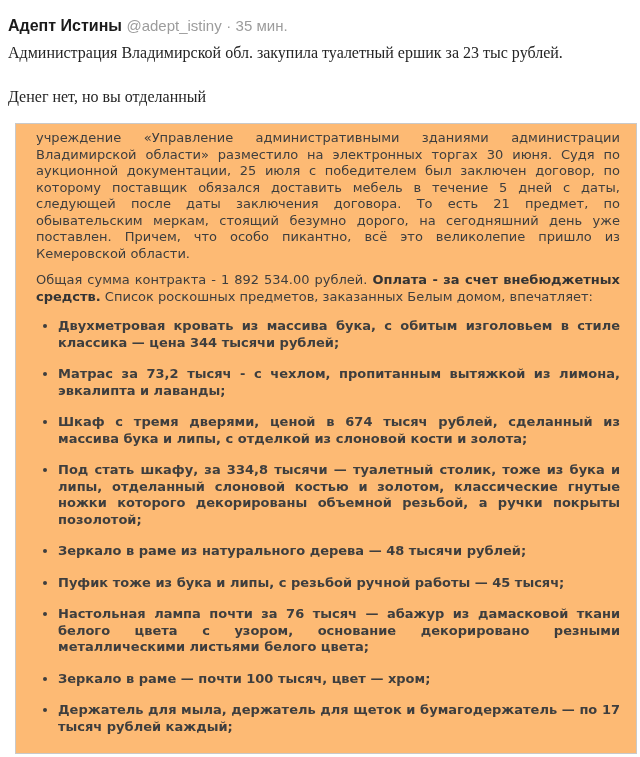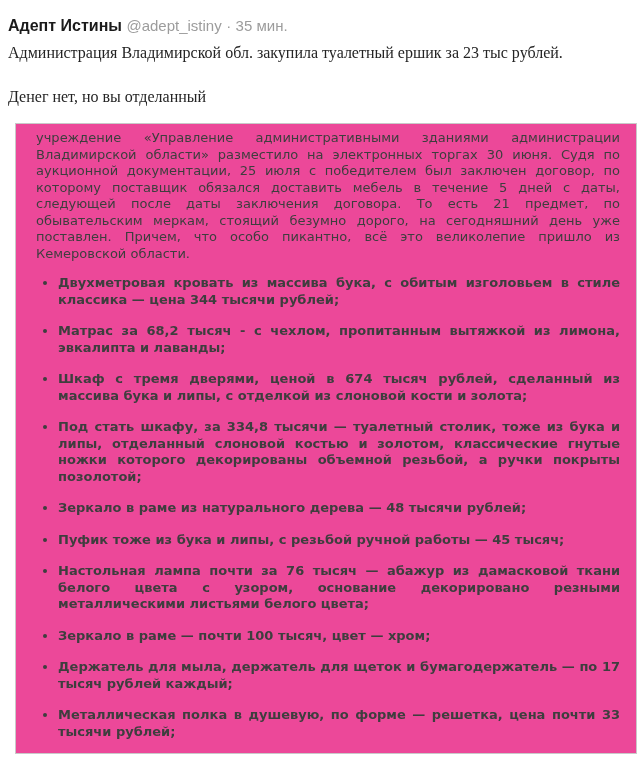--- a/index.html
+++ b/index.html
@@ -16,21 +16,21 @@
     margin:7px 10px 0 8px;
     font-size:16px; line-height:21px; color:#242424;font-family:Liberation Serif, serif;
   }
   .tweet-text.second { margin-top:23px; }
 
   .embed {
     box-sizing:border-box;
     margin:16px 0 0 15px;
     width:622px; height:631px;
     border:1px solid #c9c9c9;
-    background:#ec4899;
+    background:#fdba74;
     padding:6px 16px 0 20px;
     overflow:hidden;
     font-family:"DejaVu Sans", sans-serif;
     font-size:13px; line-height:16.5px; color:#3e3e3e;
   }
   .embed p { margin:0 0 10px 0; text-align:justify; }
   .embed .bold-run { font-weight:bold; color:#343434; }
   .embed ul { margin:13px 0 0 0; padding:0 0 0 22px; }
   .embed li { margin:0 0 15px 0; text-align:justify;font-weight:bold; }
 </style>
@@ -42,24 +42,25 @@
   <span class="tweet-meta">@adept_istiny</span>
   <span class="tweet-meta">·</span>
   <span class="tweet-meta">35 мин.</span>
 </div>
 
 <div class="tweet-text">Администрация Владимирской обл. закупила туалетный ершик за 23 тыс рублей.</div>
 <div class="tweet-text second">Денег нет, но вы отделанный</div>
 
 <div class="embed">
   <p>учреждение «Управление административными зданиями администрации Владимирской области» разместило на электронных торгах 30 июня. Судя по аукционной документации, 25 июля с победителем был заключен договор, по которому поставщик обязался доставить мебель в течение 5 дней с даты, следующей после даты заключения договора. То есть 21 предмет, по обывательским меркам, стоящий безумно дорого, на сегодняшний день уже поставлен. Причем, что особо пикантно, всё это великолепие пришло из Кемеровской области.</p>
+  <p><span>Общая сумма контракта - 1 892 534.00 рублей. </span><span class="bold-run">Оплата - за счет внебюджетных средств.</span><span> Список роскошных предметов, заказанных Белым домом, впечатляет:</span></p>
 
   <ul>
     <li>Двухметровая кровать из массива бука, с обитым изголовьем в стиле классика — цена 344 тысячи рублей;</li>
-    <li>Матрас за 68,2 тысяч - с чехлом, пропитанным вытяжкой из лимона, эвкалипта и лаванды;</li>
+    <li>Матрас за 73,2 тысяч - с чехлом, пропитанным вытяжкой из лимона, эвкалипта и лаванды;</li>
     <li>Шкаф с тремя дверями, ценой в 674 тысяч рублей, сделанный из массива бука и липы, с отделкой из слоновой кости и золота;</li>
     <li>Под стать шкафу, за 334,8 тысячи — туалетный столик, тоже из бука и липы, отделанный слоновой костью и золотом, классические гнутые ножки которого декорированы объемной резьбой, а ручки покрыты позолотой;</li>
     <li>Зеркало в раме из натурального дерева — 48 тысячи рублей;</li>
     <li>Пуфик тоже из бука и липы, с резьбой ручной работы — 45 тысяч;</li>
     <li>Настольная лампа почти за 76 тысяч — абажур из дамасковой ткани белого цвета с узором, основание декорировано резными металлическими листьями белого цвета;</li>
     <li>Зеркало в раме — почти 100 тысяч, цвет — хром;</li>
     <li>Держатель для мыла, держатель для щеток и бумагодержатель — по 17 тысяч рублей каждый;</li>
     <li>Металлическая полка в душевую, по форме — решетка, цена почти 33 тысячи рублей;</li>
   </ul>
 

